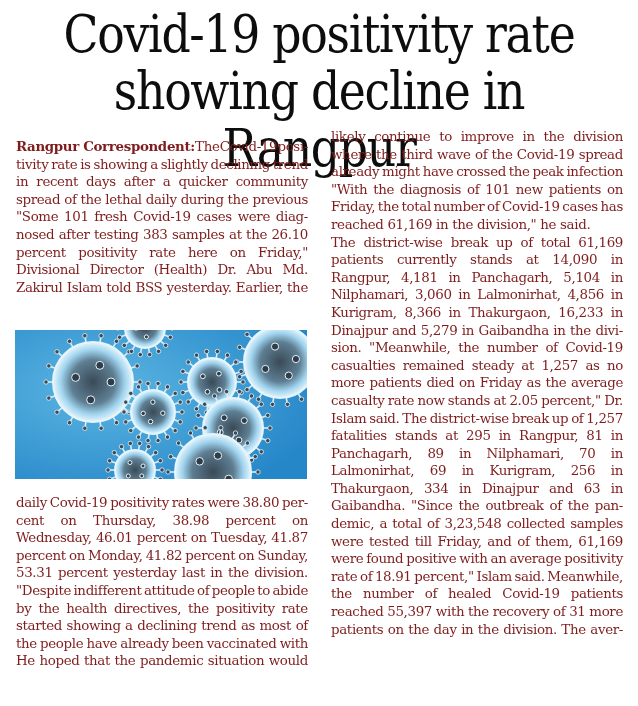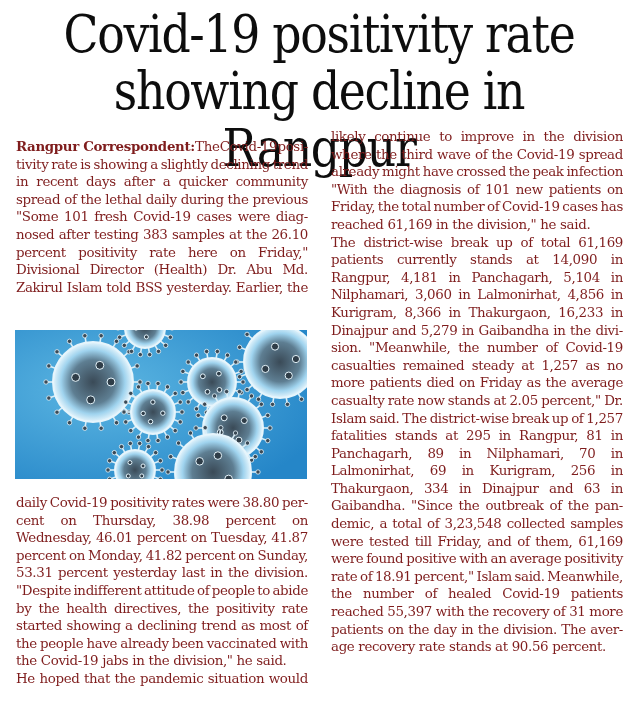--- a/index.html
+++ b/index.html
@@ -562,21 +562,20 @@
       </div>
       <div class="lj">
         <span>the</span>
         <span>people</span>
         <span>have</span>
         <span>already</span>
         <span>been</span>
         <span>vaccinated</span>
         <span>with</span>
       </div>
-      <div class="lj" style="justify-content: flex-start; white-space: pre;">the Covid-19 jabs in the division," he said.</div>
       <div class="lj">
         <span>He</span>
         <span>hoped</span>
         <span>that</span>
         <span>the</span>
         <span>pandemic</span>
         <span>situation</span>
         <span>would</span>
       </div>
     </div>
@@ -834,15 +833,14 @@
         <span>patients</span>
         <span>on</span>
         <span>the</span>
         <span>day</span>
         <span>in</span>
         <span>the</span>
         <span>division.</span>
         <span>The</span>
         <span>aver-</span>
       </div>
-      <div class="lj" style="justify-content: flex-start; white-space: pre;">age recovery rate stands at 90.56 percent.</div>
     </div>
 </div>
 
 </body></html>

